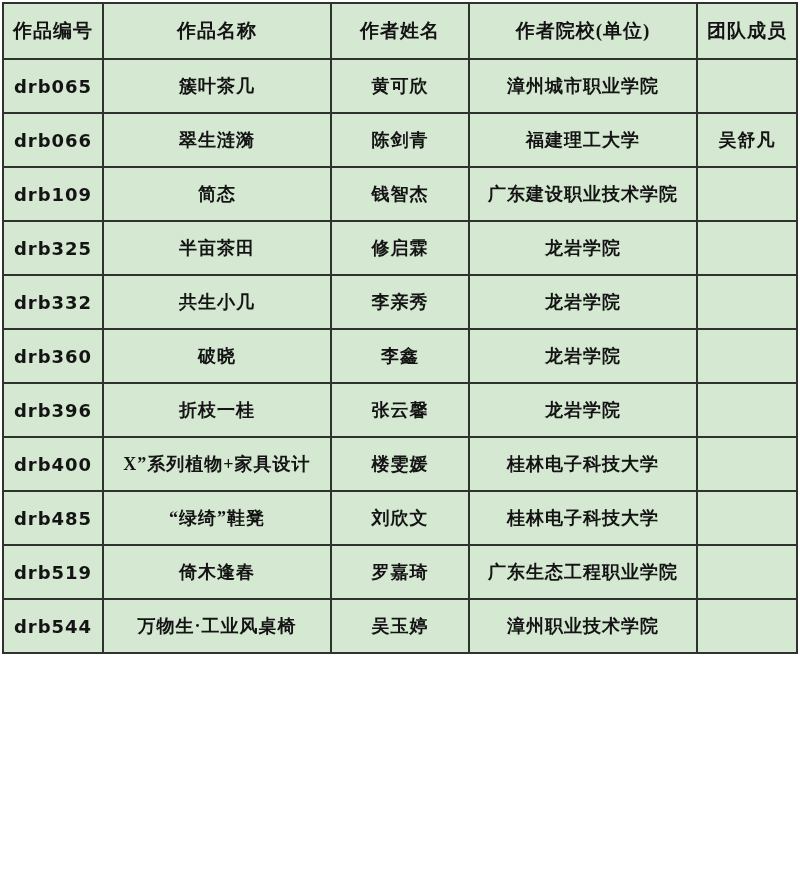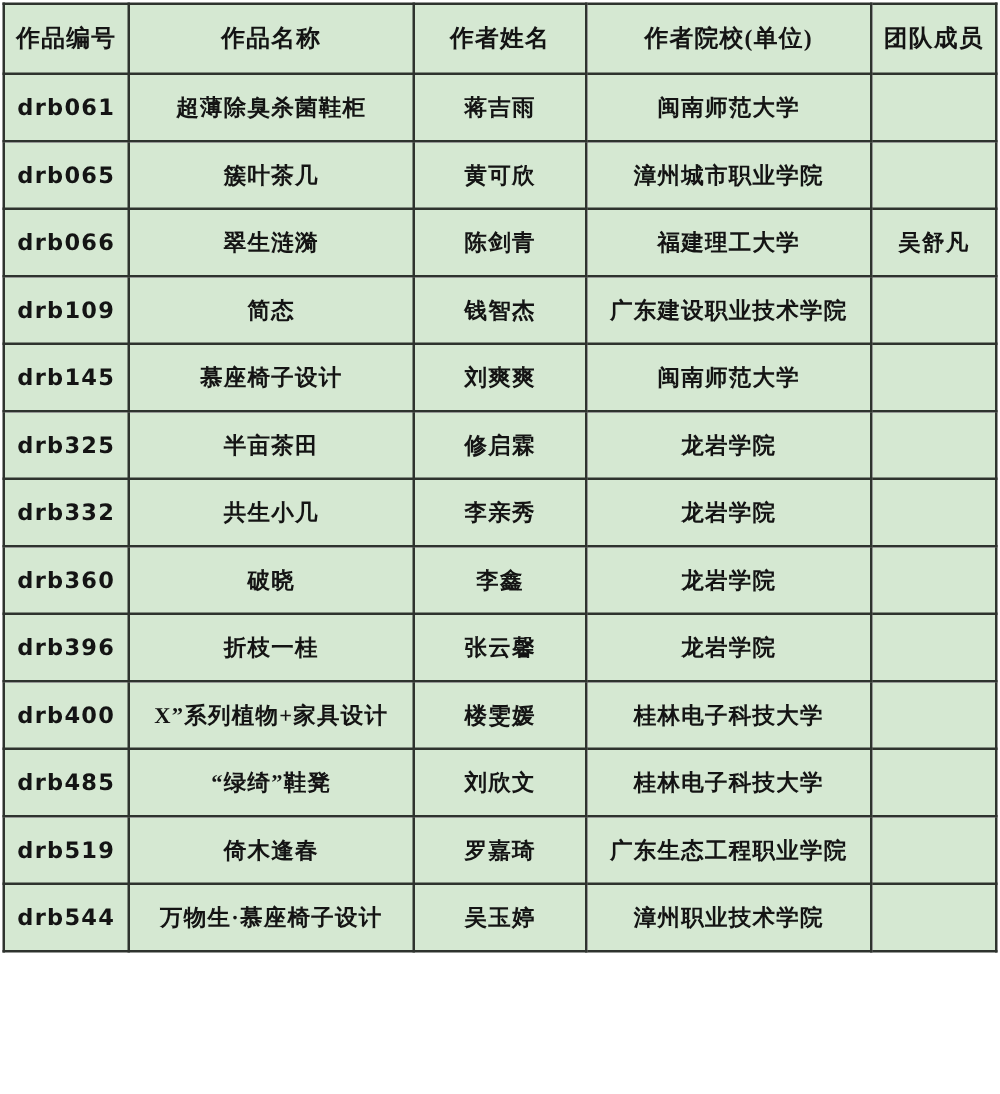--- a/index.html
+++ b/index.html
@@ -69,52 +69,38 @@
       <tr>
           <th>作品编号</th>
           <th>作品名称</th>
           <th>作者姓名</th>
           <th>作者院校(单位)</th>
           <th>团队成员</th>
         </tr>
     </thead>
     <tbody>
         <tr>
-          <td class="cell-code">drb061</td>
-          <td class="cell-name">超薄除臭杀菌鞋柜</td>
-          <td class="cell-author">蒋吉雨</td>
-          <td class="cell-school">闽南师范大学</td>
-          <td class="cell-team"></td>
-        </tr>
-        <tr>
           <td class="cell-code">drb065</td>
           <td class="cell-name">簇叶茶几</td>
           <td class="cell-author">黄可欣</td>
           <td class="cell-school">漳州城市职业学院</td>
           <td class="cell-team"></td>
         </tr>
         <tr>
           <td class="cell-code">drb066</td>
           <td class="cell-name">翠生涟漪</td>
           <td class="cell-author">陈剑青</td>
           <td class="cell-school">福建理工大学</td>
           <td class="cell-team">吴舒凡</td>
         </tr>
         <tr>
           <td class="cell-code">drb109</td>
           <td class="cell-name">简态</td>
           <td class="cell-author">钱智杰</td>
           <td class="cell-school">广东建设职业技术学院</td>
-          <td class="cell-team"></td>
-        </tr>
-        <tr>
-          <td class="cell-code">drb145</td>
-          <td class="cell-name">慕座椅子设计</td>
-          <td class="cell-author">刘爽爽</td>
-          <td class="cell-school">闽南师范大学</td>
           <td class="cell-team"></td>
         </tr>
         <tr>
           <td class="cell-code">drb325</td>
           <td class="cell-name">半亩茶田</td>
           <td class="cell-author">修启霖</td>
           <td class="cell-school">龙岩学院</td>
           <td class="cell-team"></td>
         </tr>
         <tr>
@@ -154,20 +140,20 @@
         </tr>
         <tr>
           <td class="cell-code">drb519</td>
           <td class="cell-name">倚木逢春</td>
           <td class="cell-author">罗嘉琦</td>
           <td class="cell-school">广东生态工程职业学院</td>
           <td class="cell-team"></td>
         </tr>
         <tr>
           <td class="cell-code">drb544</td>
-          <td class="cell-name">万物生·慕座椅子设计</td>
+          <td class="cell-name">万物生·工业风桌椅</td>
           <td class="cell-author">吴玉婷</td>
           <td class="cell-school">漳州职业技术学院</td>
           <td class="cell-team"></td>
         </tr>
       </tbody>
   </table>
 </div>
 
 </body></html>

